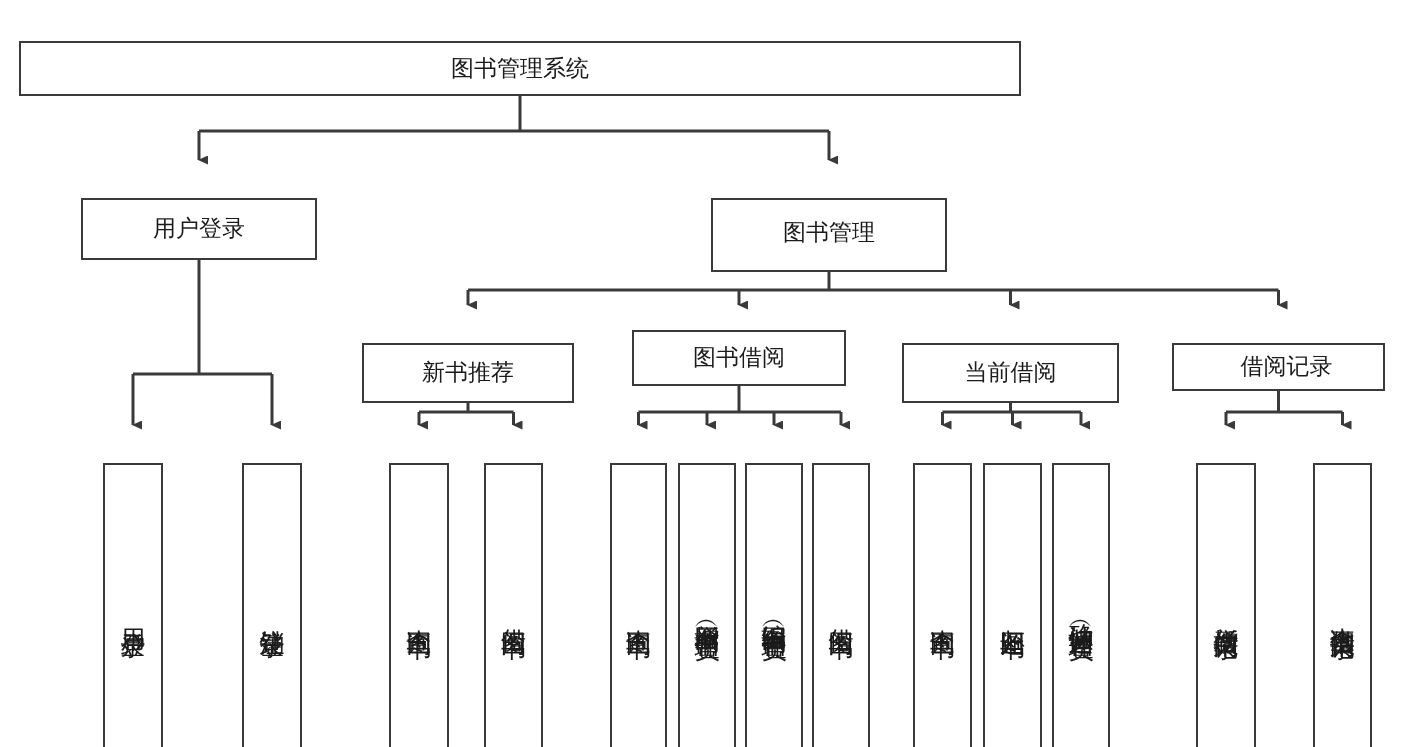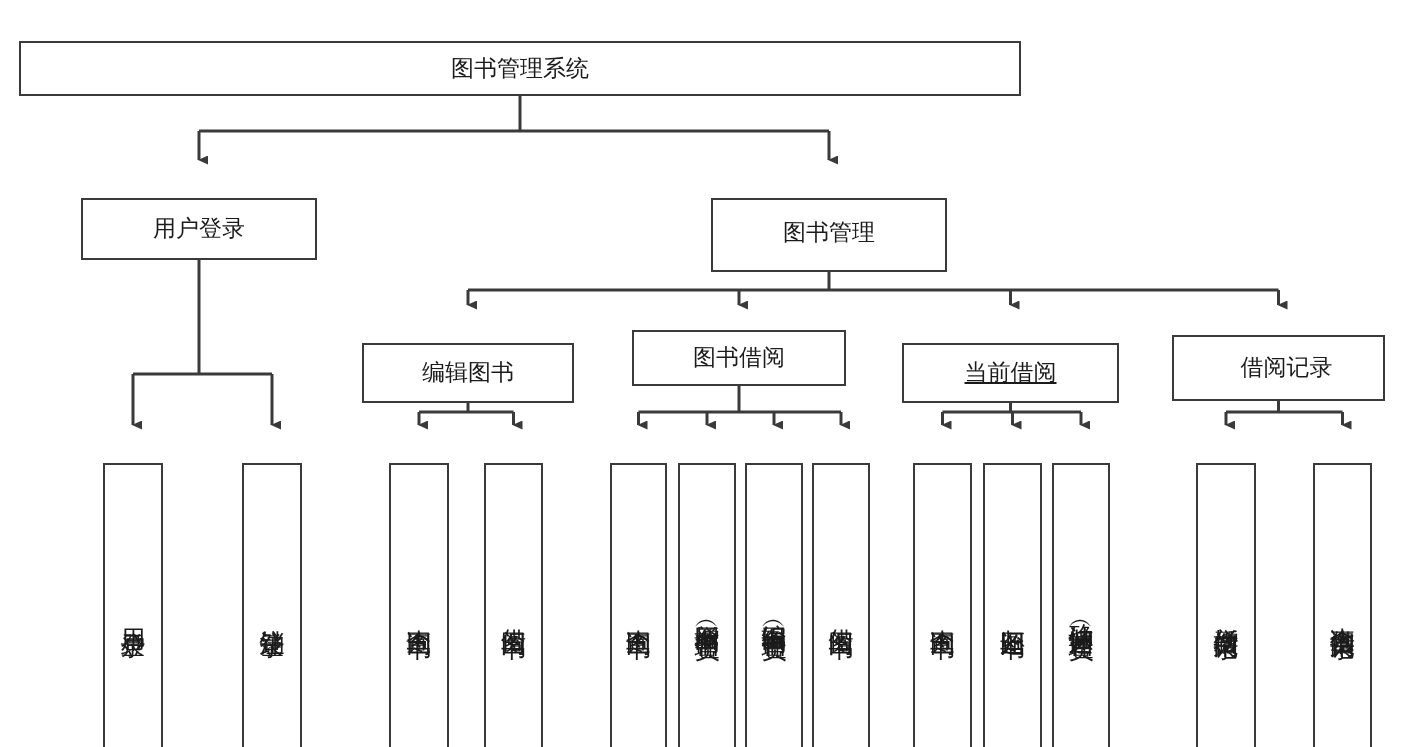--- a/index.html
+++ b/index.html
@@ -114,29 +114,29 @@
       <div class="node horizontal" style="left: 19px; top: 13px; width: 1002px; height: 55px;">
         <span class="label">图书管理系统</span>
       </div>
       <div class="node horizontal" style="left: 81px; top: 170px; width: 236px; height: 62px;">
         <span class="label">用户登录</span>
       </div>
       <div class="node horizontal" style="left: 711px; top: 170px; width: 236px; height: 74px; font-family: Liberation Mono, monospace;">
         <span class="label">图书管理</span>
       </div>
       <div class="node horizontal" style="left: 362px; top: 315px; width: 212px; height: 60px;">
-        <span class="label">编辑图书</span>
+        <span class="label">新书推荐</span>
       </div>
       <div class="node horizontal" style="left: 632px; top: 302px; width: 214px; height: 56px;">
         <span class="label">图书借阅</span>
       </div>
-      <div class="node horizontal" style="left: 902px; top: 315px; width: 217px; height: 60px; text-decoration: underline;">
+      <div class="node horizontal" style="left: 902px; top: 315px; width: 217px; height: 60px;">
         <span class="label">当前借阅</span>
       </div>
-      <div class="node horizontal" style="left: 1172px; top: 307px; width: 213px; height: 66px; padding-left: 16px;">
+      <div class="node horizontal" style="left: 1172px; top: 315px; width: 213px; height: 48px; padding-left: 16px;">
         <span class="label">借阅记录</span>
       </div>
       <div class="node vertical" style="left: 103px; top: 435px; width: 60px; height: 299px;">
         <span class="label">用户登录</span>
       </div>
       <div class="node vertical" style="left: 242px; top: 435px; width: 60px; height: 299px;">
         <span class="label">注销登录</span>
       </div>
       <div class="node vertical" style="left: 389px; top: 435px; width: 60px; height: 299px;">
         <span class="label">查询图书</span>

